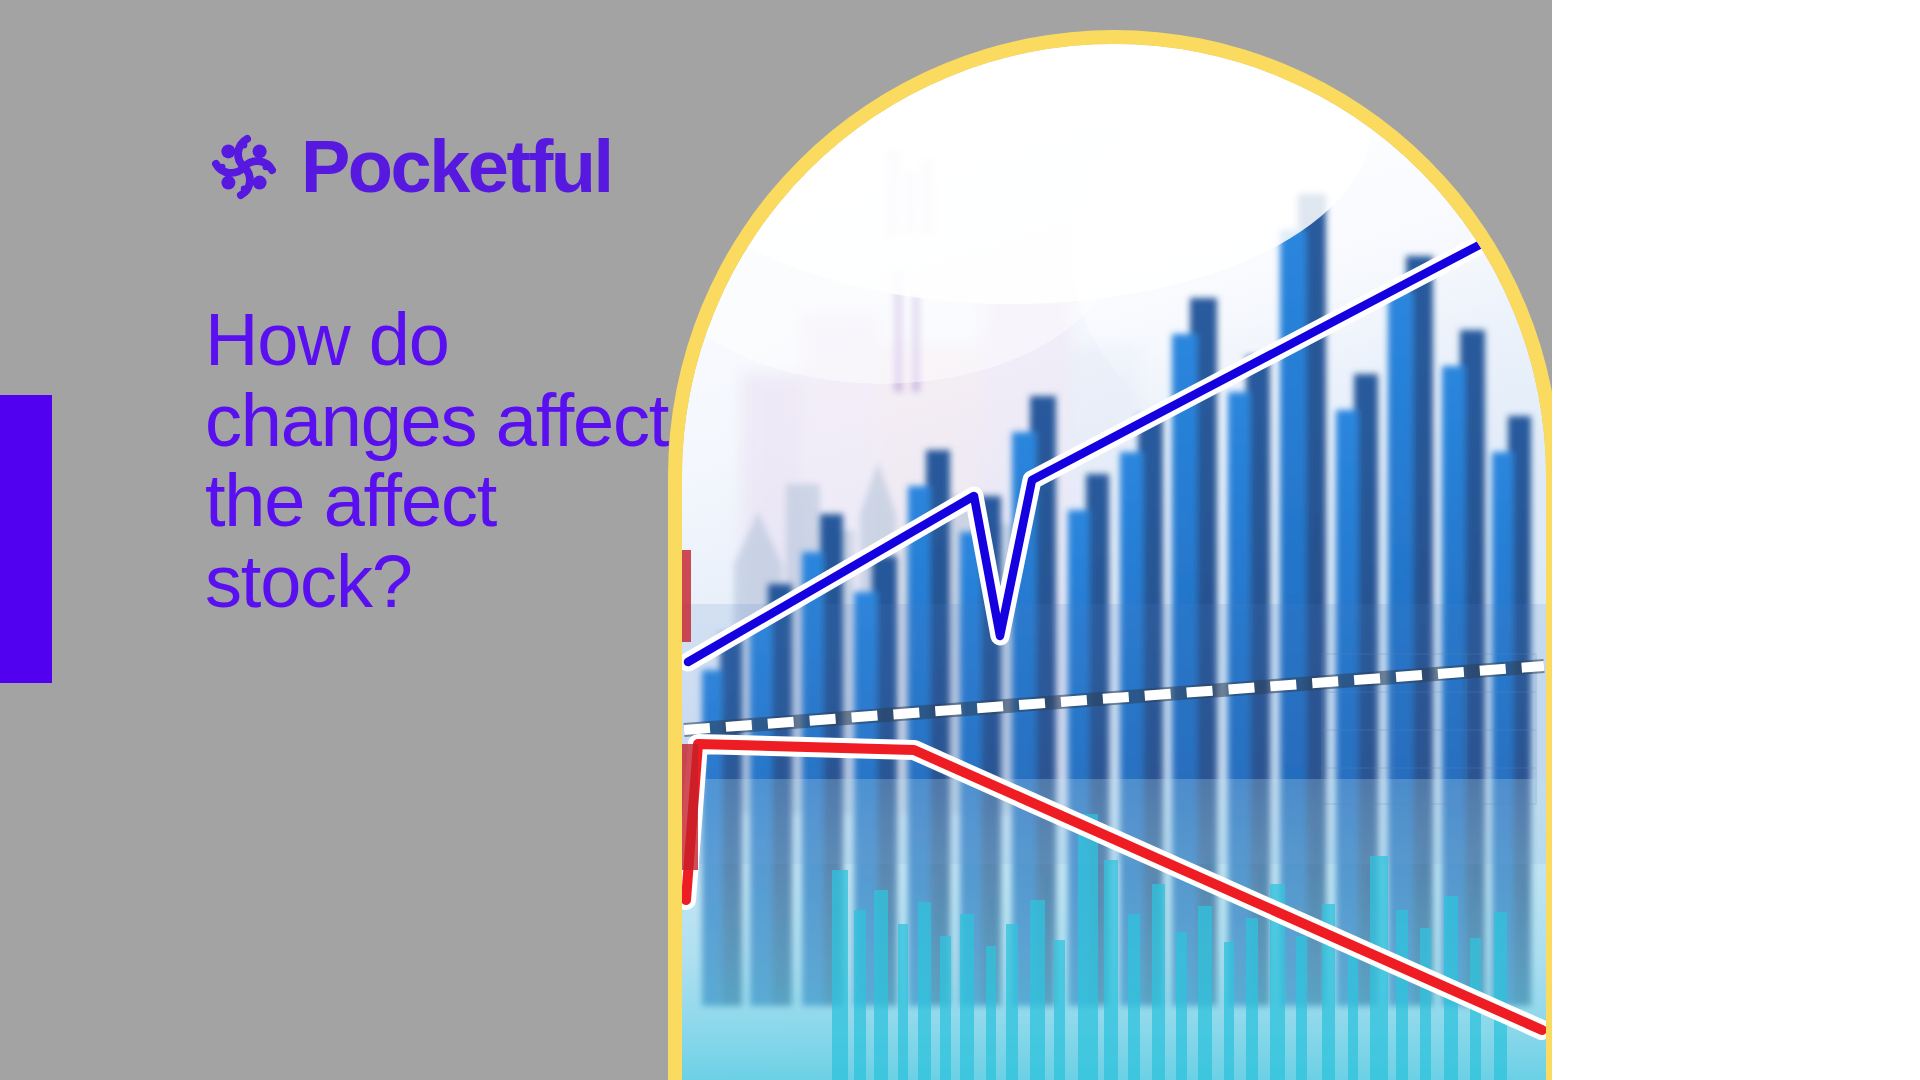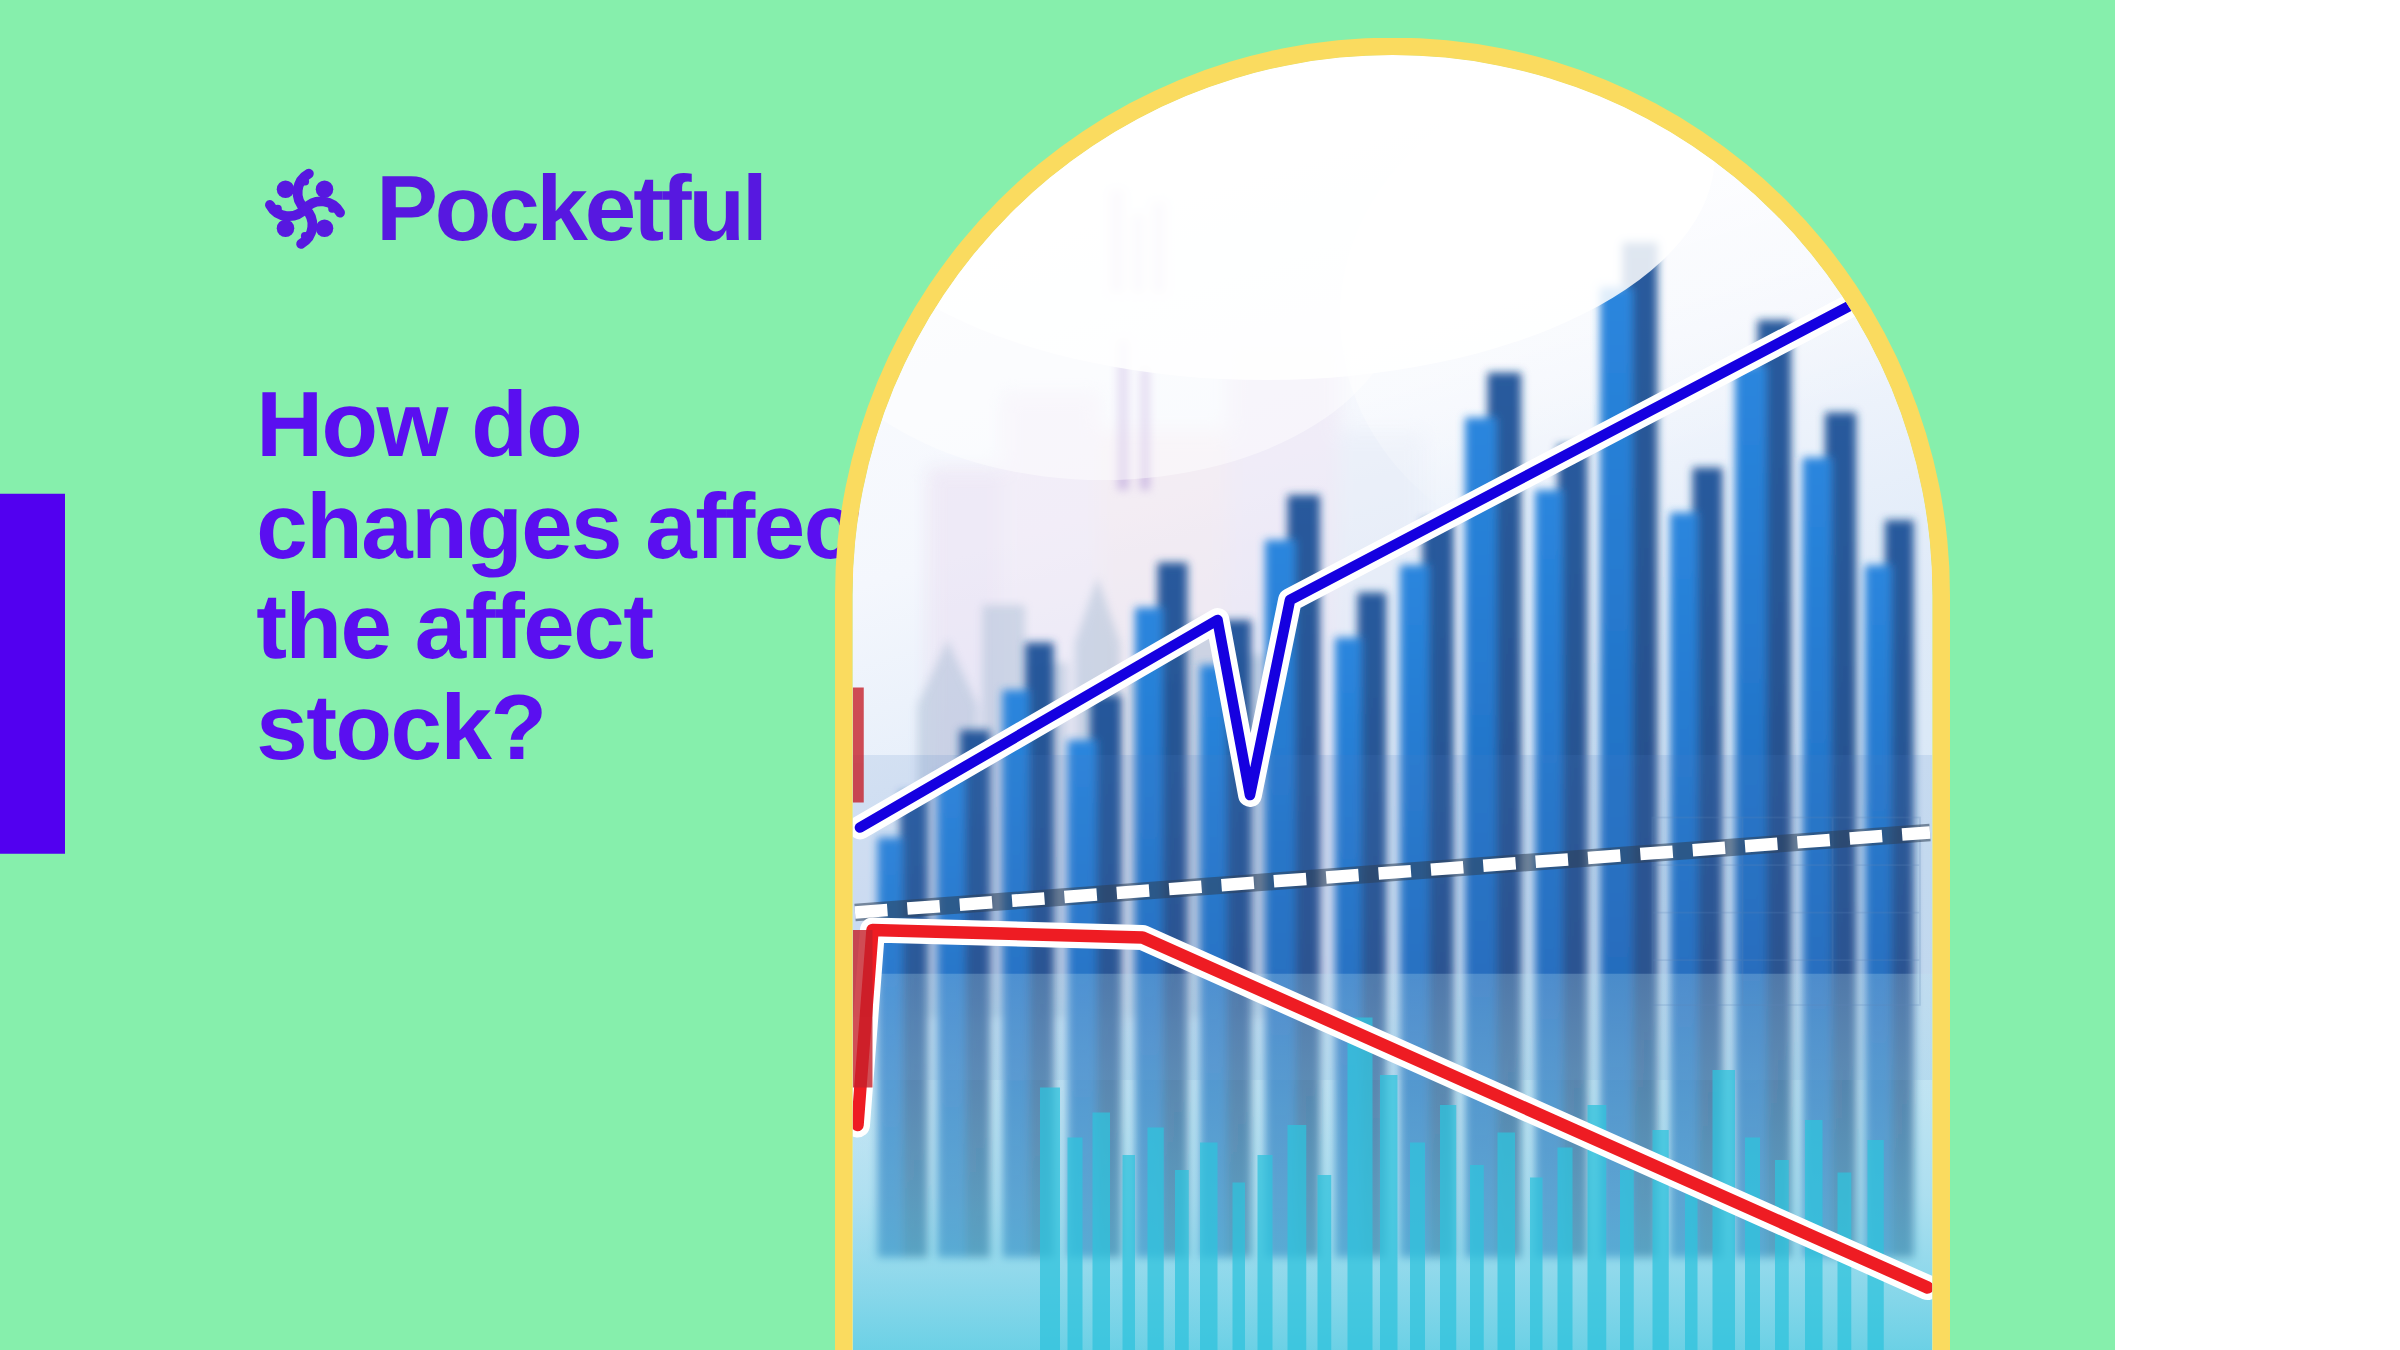--- a/index.html
+++ b/index.html
@@ -6,22 +6,22 @@
   * { box-sizing: border-box; }
   html, body {
     margin: 0; padding: 0;
     width: 1920px; height: 1080px;
     background: #ffffff;
     font-family: "Liberation Sans", sans-serif;
     overflow: hidden;
   }
   .canvas {
     position: relative;
-    width: 1692px; height: 1080px;
-    background: #86efac;
+    width: 1552px; height: 1080px;
+    background: #a3a3a3;
     overflow: hidden;
   }
 
   
   .accent-bar {
     position: absolute;
     left: 0px; top: 395px;
     width: 52px; height: 288px;
     background: #5200f0;
   }
@@ -41,21 +41,21 @@
     line-height: 1;
     white-space: nowrap;
   }
 
   
   .headline {
     position: absolute;
     left: 205px; top: 300px;
     width: 660px;
     font-size: 74px;
-    font-weight: 700;
+    font-weight: 400;
     line-height: 1.09;
     letter-spacing: -1.2px;
     color: #5a0ff0;
     margin: 0;
   }
   .headline .ln { display: block; white-space: nowrap; }
 
   
   .hero {
     position: absolute;

